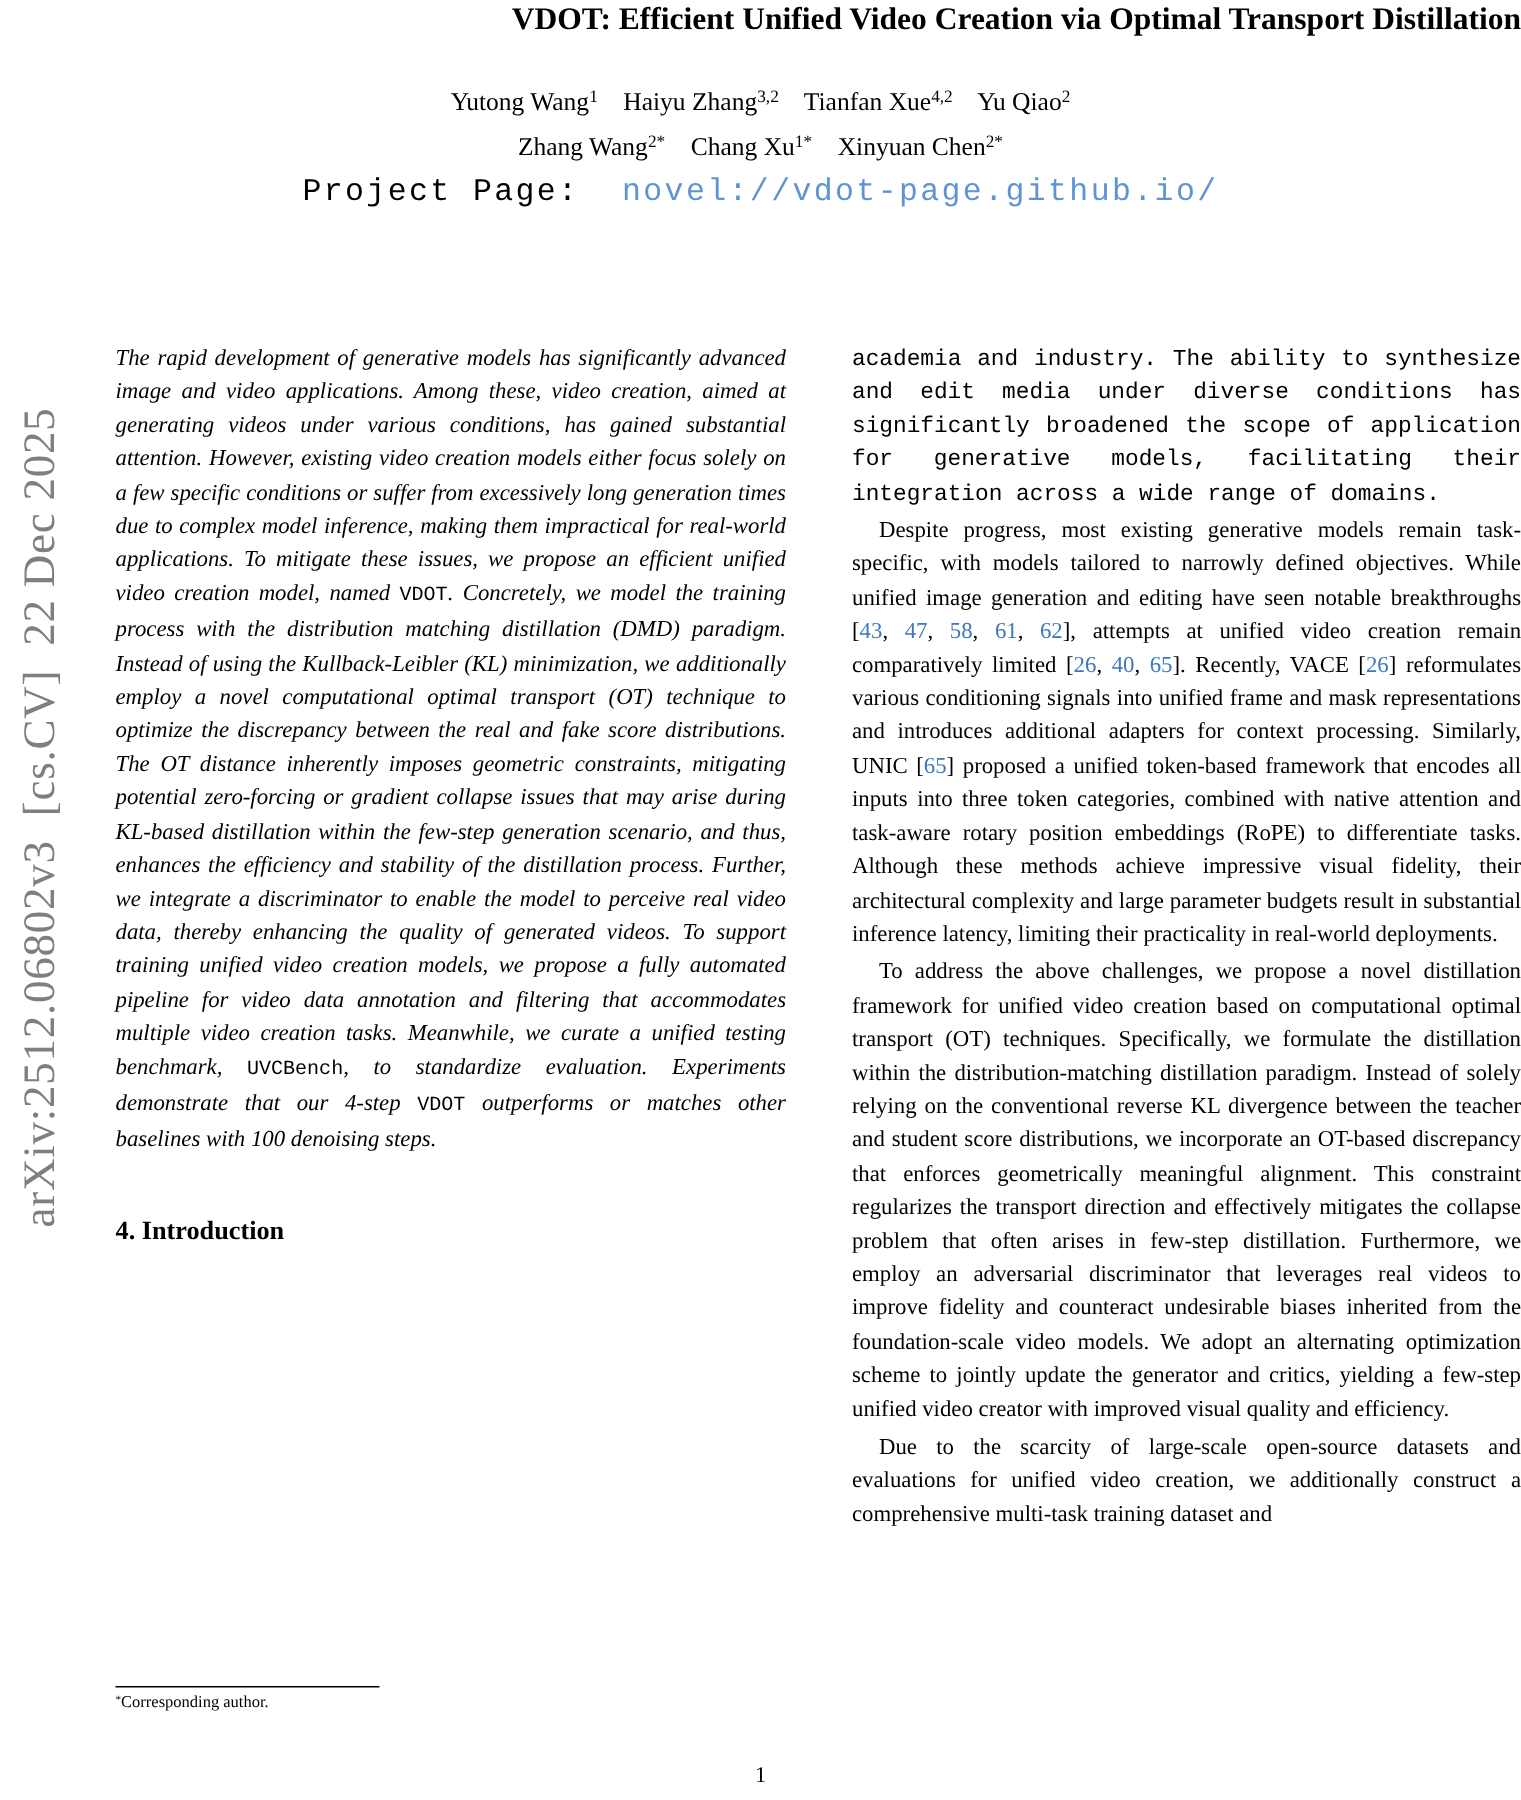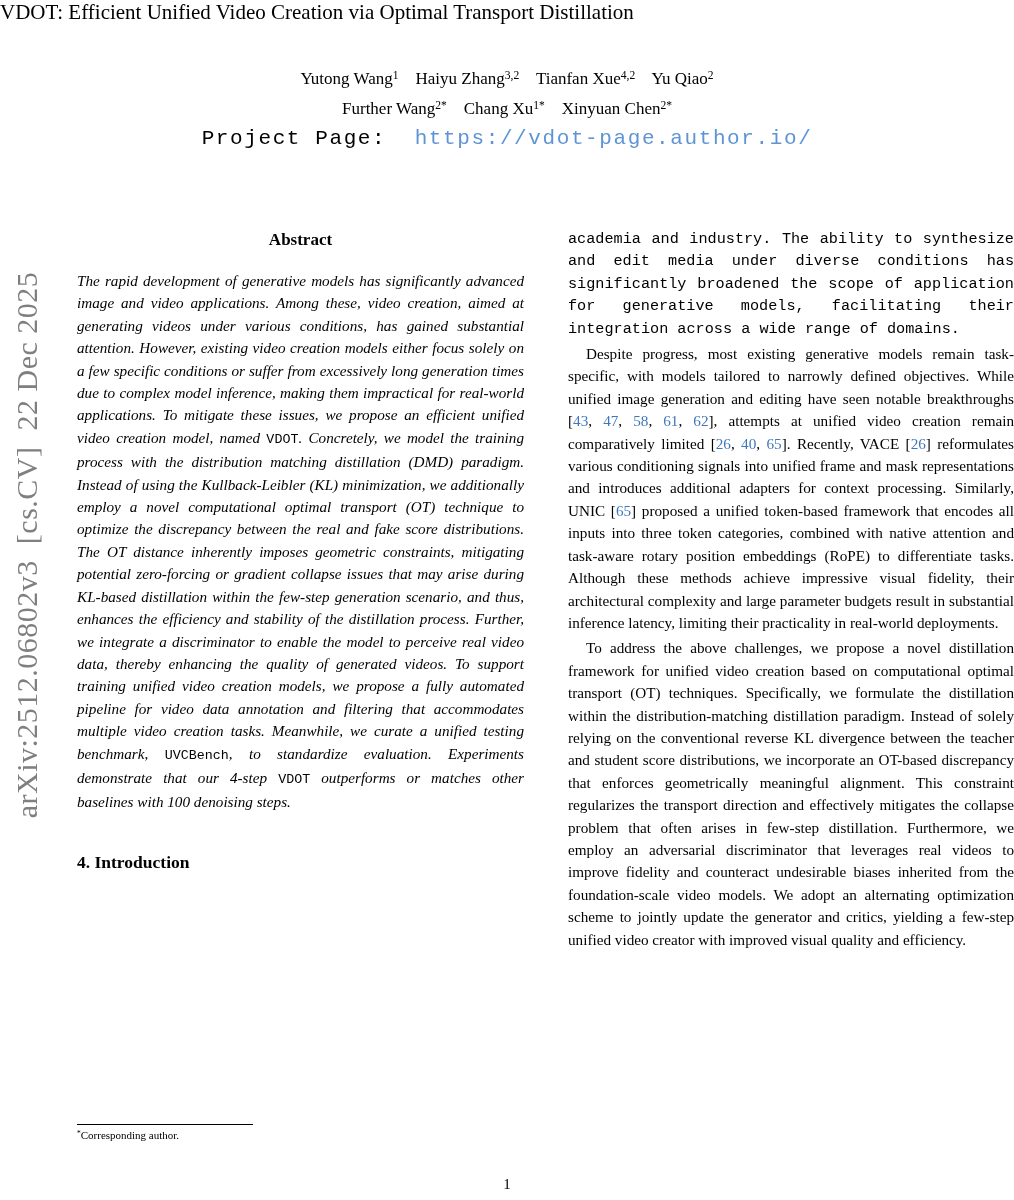--- a/index.html
+++ b/index.html
@@ -5,27 +5,27 @@
   html, body { margin:0; padding:0; }
   body {
     width: 1014px; height: 1200px;
     background: #ffffff;
     font-family: "Liberation Serif", "DejaVu Serif", serif;
     color: #000;
     position: relative;
     overflow: hidden;
   }
   .title {
-    position: absolute; top: 0px; left: 0; right: 16px;
-    text-align: left;
-    font-size: 21px; font-weight: normal;
+    position: absolute; top: 0px; left: 0; right: 0;
+    text-align: right;
+    font-size: 21px; font-weight: bold;
     margin: 0;
   }
   .authors {
-    position: absolute; top: 65px; left: 0; right: 0;
+    position: absolute; top: 54px; left: 0; right: 0;
     text-align: center;
     font-size: 17px; line-height: 28px;
   }
   .aline { white-space: pre-wrap; }
   .sup { font-size: 68%; position: relative; top: -0.45em; }
   .mono {
     font-family: "Liberation Mono", "DejaVu Sans Mono", monospace;
     font-size: 21px; letter-spacing: 1.6px;
   }
   .url { color: var(--url, #5e94d4); }
@@ -67,34 +67,34 @@
 </style>
 </head>
 <body style="--cite: #3d77bc; --url: #5e94d4; --watermark: #7f7f7f;">
 
 <div class="arxiv">arXiv:2512.06802v3  [cs.CV]  22 Dec 2025</div>
 
 <h1 class="title">VDOT: Efficient Unified Video Creation via Optimal Transport Distillation</h1>
 
 <div class="authors">
   <div class="aline"><span>Yutong Wang</span><span class="sup">1</span><span>    </span><span>Haiyu Zhang</span><span class="sup">3,2</span><span>    </span><span>Tianfan Xue</span><span class="sup">4,2</span><span>    </span><span>Yu Qiao</span><span class="sup">2</span></div>
-  <div class="aline"><span>Further Wang</span><span class="sup">2*</span><span>    </span><span>Chang Xu</span><span class="sup">1*</span><span>    </span><span>Xinyuan Chen</span><span class="sup">2*</span></div>
-  <div class="aline"><span class="mono">Project Page:  </span><span class="mono url">https://vdot-page.author.io/</span></div>
+  <div class="aline"><span>Zhang Wang</span><span class="sup">2*</span><span>    </span><span>Chang Xu</span><span class="sup">1*</span><span>    </span><span>Xinyuan Chen</span><span class="sup">2*</span></div>
+  <div class="aline"><span class="mono">Project Page:  </span><span class="mono url">novel://vdot-page.github.io/</span></div>
 </div>
 
 <div class="col col-left">
-  <h2 class="abs-head">Abstract</h2>
   <p class="abs-text"><span>The rapid development of generative models has significantly advanced image and video applications. Among these, video creation, aimed at generating videos under various conditions, has gained substantial attention. However, existing video creation models either focus solely on a few specific conditions or suffer from excessively long generation times due to complex model inference, making them impractical for real-world applications. To mitigate these issues, we propose an efficient unified video creation model, named </span><span class="tt">VDOT</span><span>. Concretely, we model the training process with the distribution matching distillation (DMD) paradigm. Instead of using the Kullback-Leibler (KL) minimization, we additionally employ a novel computational optimal transport (OT) technique to optimize the discrepancy between the real and fake score distributions. The OT distance inherently imposes geometric constraints, mitigating potential zero-forcing or gradient collapse issues that may arise during KL-based distillation within the few-step generation scenario, and thus, enhances the efficiency and stability of the distillation process. Further, we integrate a discriminator to enable the model to perceive real video data, thereby enhancing the quality of generated videos. To support training unified video creation models, we propose a fully automated pipeline for video data annotation and filtering that accommodates multiple video creation tasks. Meanwhile, we curate a unified testing benchmark, </span><span class="tt">UVCBench</span><span>, to standardize evaluation. Experiments demonstrate that our 4-step </span><span class="tt">VDOT</span><span> outperforms or matches other baselines with 100 denoising steps.</span></p>
   <h2 class="sec-head">4. Introduction</h2>
 </div>
 
 <div class="footnote-block">
   <div class="footnote-rule"></div>
   <div class="footnote"><span class="sup">*</span><span>Corresponding author.</span></div>
 </div>
 
 <div class="col col-right">
   <p class="body noindent">academia and industry. The ability to synthesize and edit media under diverse conditions has significantly broadened the scope of application for generative models, facilitating their integration across a wide range of domains.</p>
   <p class="body"><span>Despite progress, most existing generative models remain task-specific, with models tailored to narrowly defined objectives. While unified image generation and editing have seen notable breakthroughs [</span><span class="cite">43</span><span>, </span><span class="cite">47</span><span>, </span><span class="cite">58</span><span>, </span><span class="cite">61</span><span>, </span><span class="cite">62</span><span>], attempts at unified video creation remain comparatively limited [</span><span class="cite">26</span><span>, </span><span class="cite">40</span><span>, </span><span class="cite">65</span><span>]. Recently, VACE [</span><span class="cite">26</span><span>] reformulates various conditioning signals into unified frame and mask representations and introduces additional adapters for context processing. Similarly, UNIC [</span><span class="cite">65</span><span>] proposed a unified token-based framework that encodes all inputs into three token categories, combined with native attention and task-aware rotary position embeddings (RoPE) to differentiate tasks. Although these methods achieve impressive visual fidelity, their architectural complexity and large parameter budgets result in substantial inference latency, limiting their practicality in real-world deployments.</span></p>
   <p class="body">To address the above challenges, we propose a novel distillation framework for unified video creation based on computational optimal transport (OT) techniques. Specifically, we formulate the distillation within the distribution-matching distillation paradigm. Instead of solely relying on the conventional reverse KL divergence between the teacher and student score distributions, we incorporate an OT-based discrepancy that enforces geometrically meaningful alignment. This constraint regularizes the transport direction and effectively mitigates the collapse problem that often arises in few-step distillation. Furthermore, we employ an adversarial discriminator that leverages real videos to improve fidelity and counteract undesirable biases inherited from the foundation-scale video models. We adopt an alternating optimization scheme to jointly update the generator and critics, yielding a few-step unified video creator with improved visual quality and efficiency.</p>
+  <p class="body">Due to the scarcity of large-scale open-source datasets and evaluations for unified video creation, we additionally construct a comprehensive multi-task training dataset and</p>
 </div>
 
 <div class="pageno">1</div>
 
 </body></html>

